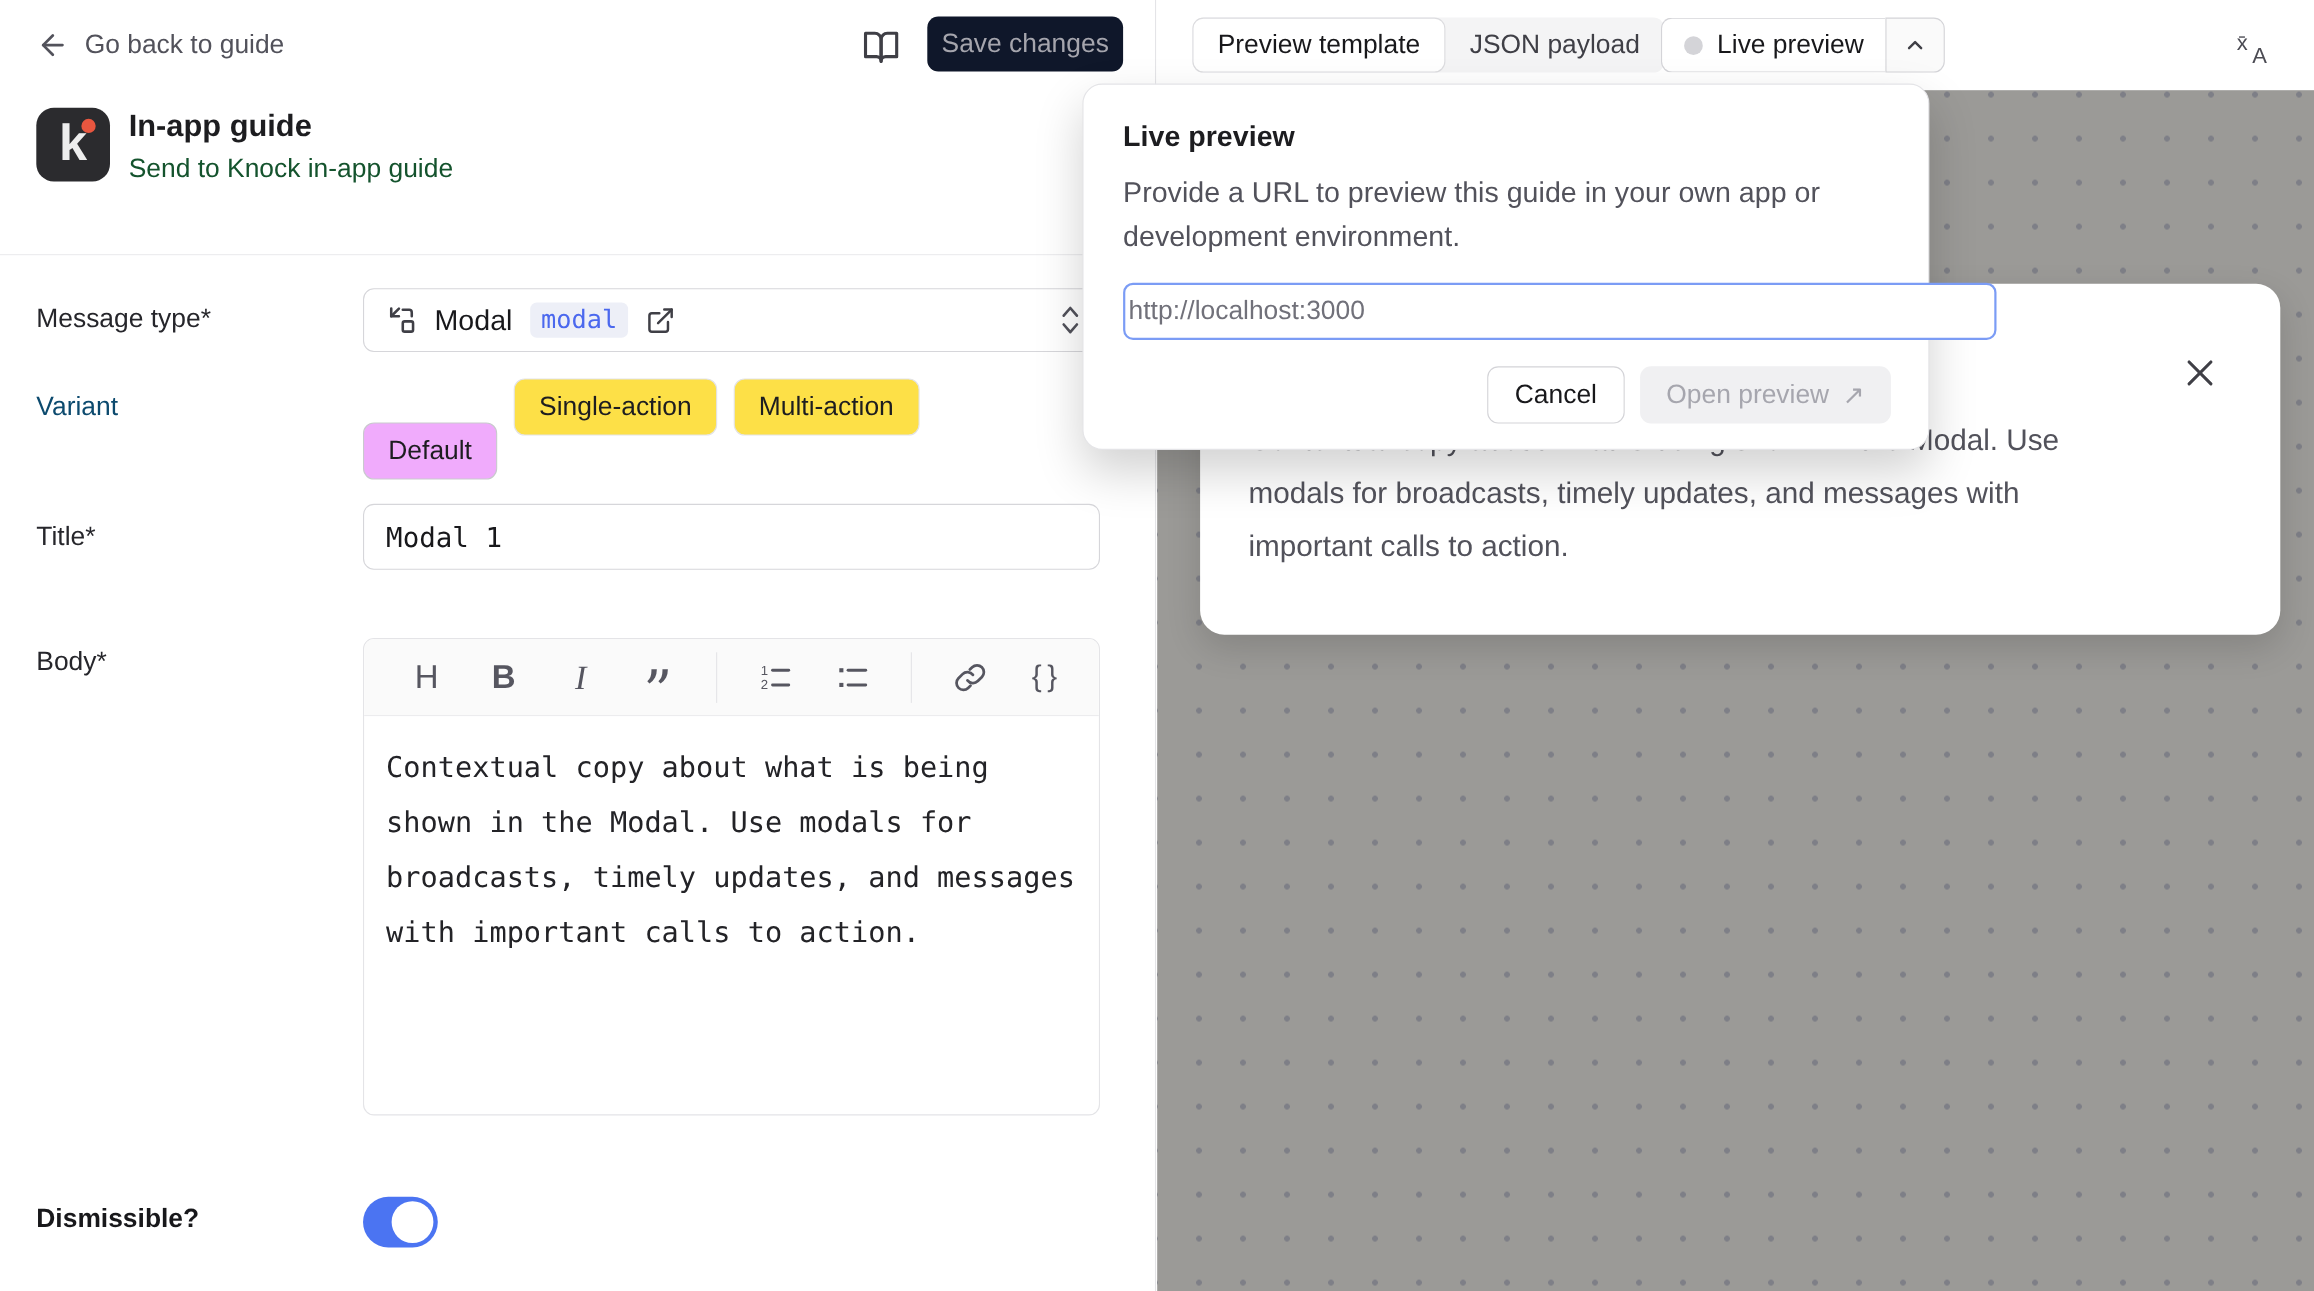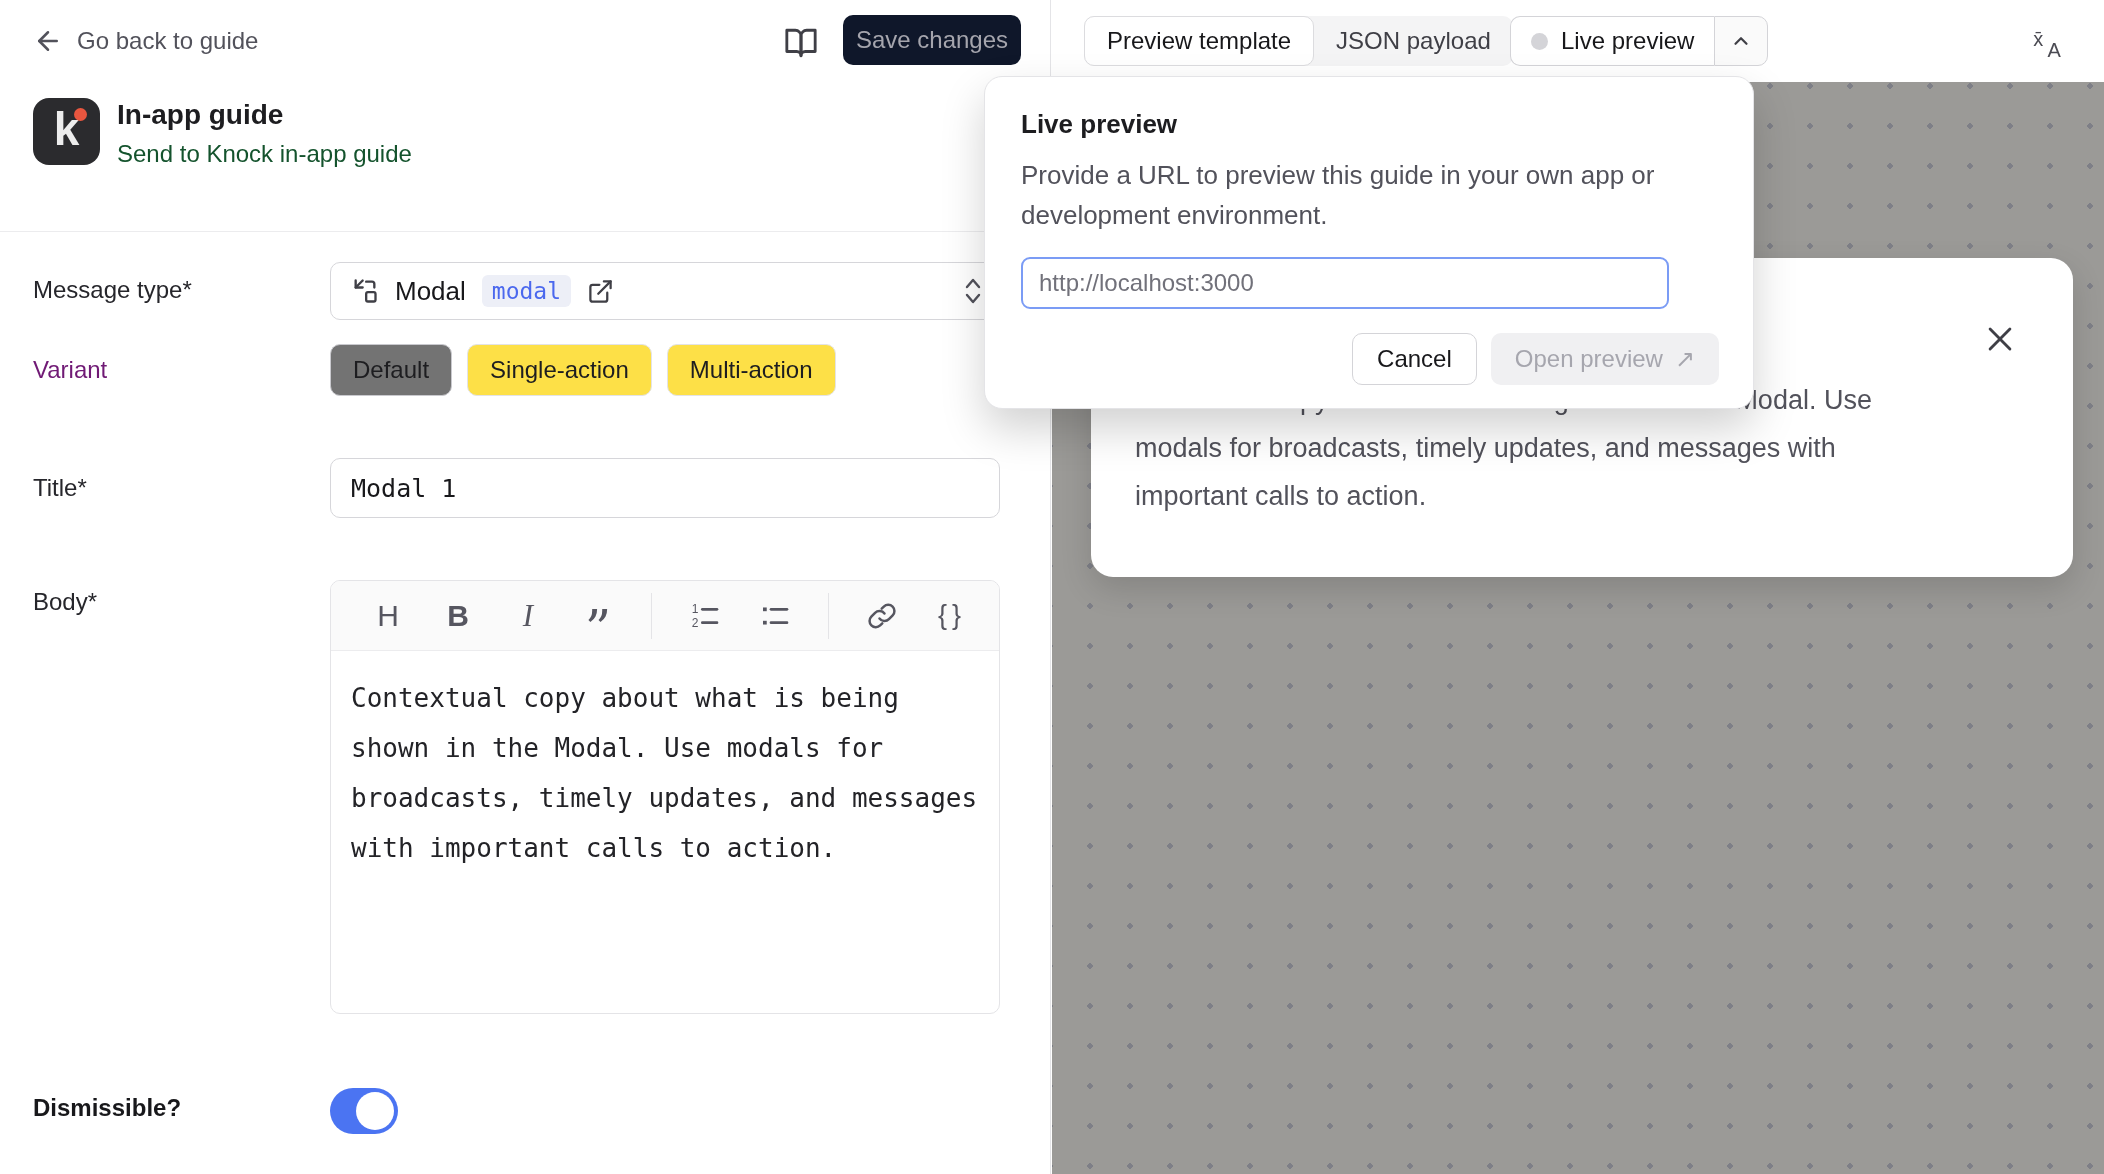--- a/index.html
+++ b/index.html
@@ -16,34 +16,34 @@
 
   .app-header { position:absolute; left:0; top:82px; width:1050px; height:150px; border-bottom:1px solid #ececee; }
   .logo { position:absolute; left:33px; top:16px; width:67px; height:67px; background:#2b2b2e; border-radius:16px; }
   .logo-letter { position:absolute; left:0; top:4px; width:100%; text-align:center; color:#ededed; font-size:46px; font-weight:700; }
   .logo-dot { position:absolute; right:13px; top:10px; width:13px; height:13px; border-radius:50%; background:#e8563f; }
   .app-title { position:absolute; left:117px; top:17px; font-size:28px; font-weight:600; color:#1d1d20; }
   .app-subtitle { position:absolute; left:117px; top:58px; font-size:24px; color:#14532d; }
 
   .form-row { position:absolute; left:33px; width:984px; }
   .form-label { position:absolute; left:0; font-size:24px; font-weight:500; color:#26262b; }
-  .form-label.muted { color:#701a75; font-weight:400; }
+  .form-label.muted { color:#0c4a6e; font-weight:400; }
   .form-label.strong { font-weight:600; color:#18181b; }
   .control { position:absolute; left:297px; width:670px; }
 
   
   .select-box { height:58px; border:1px solid #d6d6da; border-radius:10px; background:#fff; display:flex; align-items:center; padding:0 20px; gap:16px; position:relative; cursor:pointer; }
   .select-value { font-size:26px; font-weight:500; color:#18181b; }
   .mt-badge { font-family:"DejaVu Sans Mono", monospace; font-size:23px; color:#4b68ee; background:#edeff7; border-radius:6px; padding:3px 10px; }
   .select-chevrons { position:absolute; right:16px; top:50%; transform:translateY(-50%); color:#52525b; }
 
   
   .variant-group { display:flex; gap:15px; }
   .variant-btn { height:52px; padding:0 22px; border-radius:10px; font-size:24px; font-family:inherit; color:#1d1d20; background:#fde047; border:1px solid #e3e3e6; cursor:pointer; }
-  .variant-btn.selected { background:#737373; border-color:#c9c9ce; }
+  .variant-btn.selected { background:#f0abfc; border-color:#c9c9ce;margin-top:40px; }
 
   
   .text-input { width:670px; height:60px; border:1px solid #d6d6da; border-radius:10px; padding:0 20px; font-family:"DejaVu Sans Mono", monospace; font-size:25px; color:#18181b; background:#fff; }
 
   
   .editor { width:670px; height:434px; border:1px solid #e4e4e7; border-radius:10px; background:#fff; overflow:hidden; }
   .editor-toolbar { height:70px; background:#fafafa; border-bottom:1px solid #ececee; display:flex; align-items:center; padding:0 14px 0 40px; gap:36px; color:#565660; }
   .tb-btn { display:flex; align-items:center; justify-content:center; width:34px; height:40px; cursor:pointer; }
   .tb-h { font-size:30px; font-weight:500; }
   .tb-b { font-size:30px; font-weight:700; }
@@ -72,21 +72,21 @@
   .canvas { position:absolute; left:0; top:82px; width:100%; height:1092px; background-color:#9b9a97; background-image:radial-gradient(#7e7f87 2.6px, transparent 2.7px); background-size:40px 40px; background-position:18px 24px; }
 
   .preview-modal { position:absolute; left:39px; top:176px; width:982px; height:319px; background:#fff; border-radius:22px; box-shadow:0 12px 32px rgba(0,0,0,.14); }
   .modal-close { position:absolute; right:56px; top:64px; width:34px; height:34px; color:#3f3f46; cursor:pointer; }
   .modal-body-text { position:absolute; left:44px; top:118px; width:800px; font-size:27px; line-height:48px; color:#52525b; }
 
   
   .popover { position:absolute; left:984px; top:76px; width:770px; height:333px; background:#fff; border:1px solid #e4e4e7; border-radius:18px; box-shadow:0 20px 44px rgba(0,0,0,.18); z-index:30; }
   .popover-title { position:absolute; left:36px; top:32px; font-size:26px; font-weight:600; color:#1d1d20; }
   .popover-desc { position:absolute; left:36px; top:78px; width:690px; font-size:26px; line-height:40px; color:#52525b; }
-  .popover-input { position:absolute; left:36px; top:180px; width:648px; height:52px; border:2px solid #7b9cf5; border-radius:9px; padding:0 16px; font-family:inherit; font-size:24px; color:#18181b; }
+  .popover-input { position:absolute; left:36px; top:180px; width:794px; height:52px; border:2px solid #7b9cf5; border-radius:9px; padding:0 3px; font-family:inherit; font-size:24px; color:#18181b; }
   .popover-input::placeholder { color:#71717a; }
   .popover-actions { position:absolute; left:36px; top:256px; width:698px; display:flex; justify-content:flex-end; gap:14px; }
   .cancel-btn { height:52px; padding:0 24px; background:#fff; border:1px solid #d4d4d8; border-radius:10px; font-family:inherit; font-size:24px; font-weight:500; color:#18181b; cursor:pointer; }
   .open-btn { height:52px; padding:0 24px; background:#f0f0f2; border:none; border-radius:10px; font-family:inherit; font-size:24px; font-weight:500; color:#a6a6ae; display:flex; align-items:center; gap:12px; }
   .open-arrow { font-size:24px; }
 
   svg { display:block; }
 </style>
 </head>
 <body>

